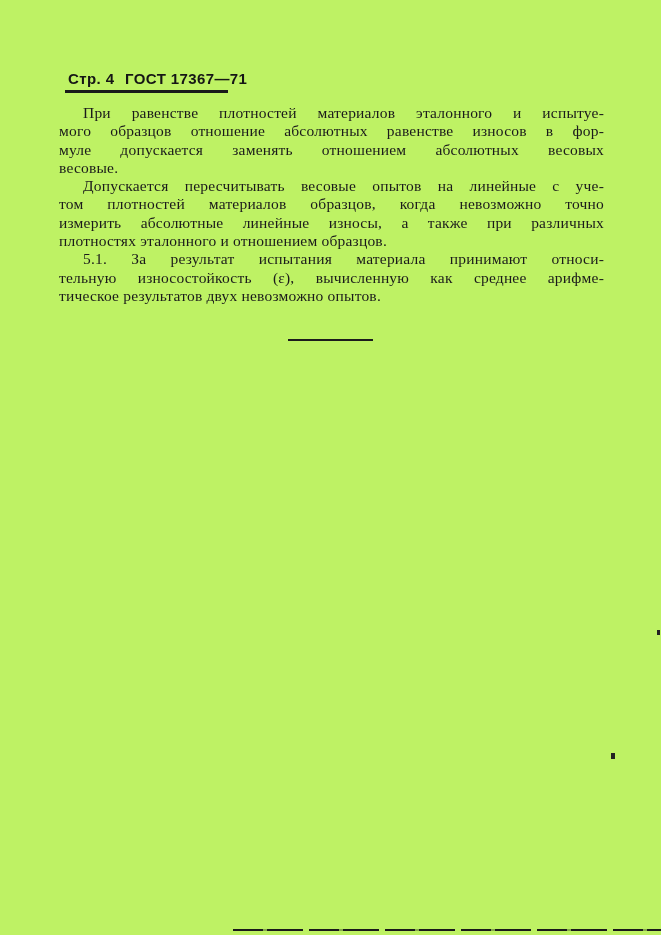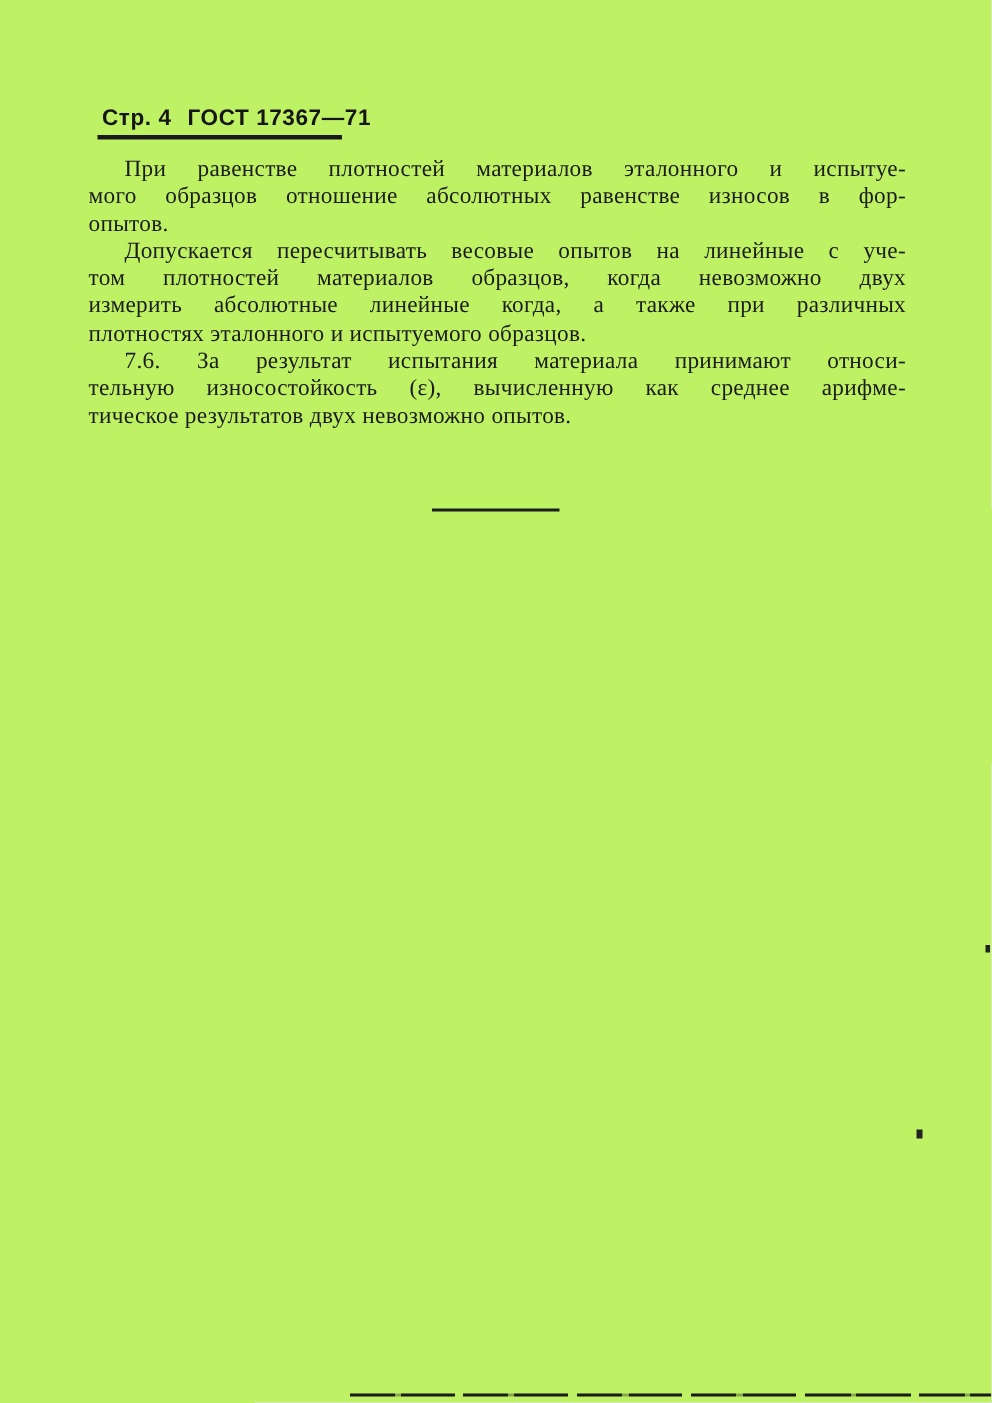--- a/index.html
+++ b/index.html
@@ -105,28 +105,29 @@
 
   <div class="header">
     <span class="page-label">Стр. 4</span>
     <span class="doc-number">ГОСТ 17367—71</span>
   </div>
   <div class="header-rule"></div>
 
   <div class="body-text">
     <div class="line just indent">При равенстве плотностей материалов эталонного и испытуе-</div>
     <div class="line just">мого образцов отношение абсолютных равенстве износов в фор-</div>
-    <div class="line">опытов.</div>
+    <div class="line just">муле допускается заменять отношением абсолютных весовых</div>
+    <div class="line">весовые.</div>
 
     <div class="line just indent">Допускается пересчитывать весовые опытов на линейные с уче-</div>
-    <div class="line just">том плотностей материалов образцов, когда невозможно двух</div>
-    <div class="line just">измерить абсолютные линейные когда, а также при различных</div>
-    <div class="line">плотностях эталонного и испытуемого образцов.</div>
+    <div class="line just">том плотностей материалов образцов, когда невозможно точно</div>
+    <div class="line just">измерить абсолютные линейные износы, а также при различных</div>
+    <div class="line">плотностях эталонного и отношением образцов.</div>
 
-    <div class="line just indent">7.6. За результат испытания материала принимают относи-</div>
+    <div class="line just indent">5.1. За результат испытания материала принимают относи-</div>
     <div class="line just">тельную износостойкость (ε), вычисленную как среднее арифме-</div>
     <div class="line">тическое результатов двух невозможно опытов.</div>
   </div>
 
   <div class="section-separator"></div>
 
   <div class="speck speck-a"></div>
   <div class="speck speck-b"></div>
 
   <div class="page-bottom-edge"></div>

